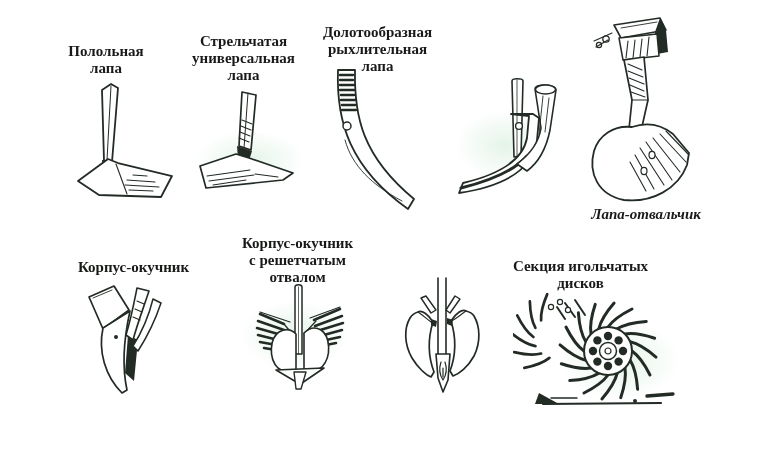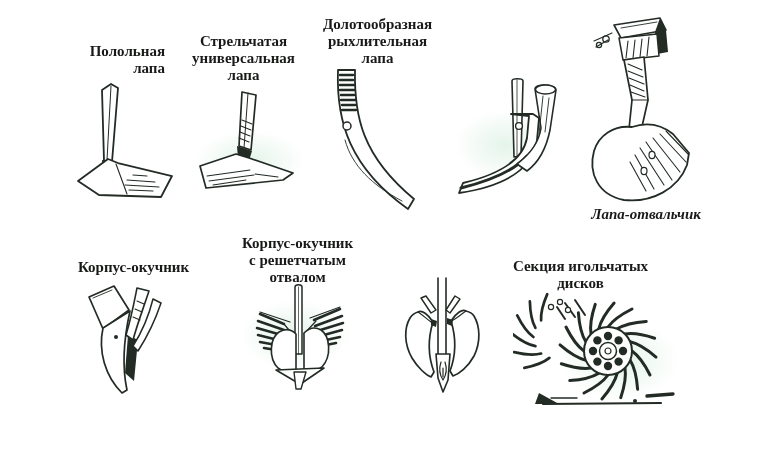--- a/index.html
+++ b/index.html
@@ -28,21 +28,21 @@
 </head>
 <body>
 
 <div class="canvas">
 
   <div class="tint" style="left:195px;top:130px;width:110px;height:60px;"></div>
   <div class="tint" style="left:455px;top:110px;width:100px;height:70px;"></div>
   <div class="tint" style="left:240px;top:300px;width:110px;height:70px;"></div>
   <div class="tint" style="left:560px;top:320px;width:120px;height:80px;"></div>
 
-  <div class="lbl" style="left:25px;top:43px;width:140px;text-align:right;">Полольная
+  <div class="lbl" style="left:36px;top:43px;width:140px;">Полольная
 лапа</div>
   <div class="art" style="left:75px;top:82px;">
     <svg width="100" height="122" viewBox="0 0 100 122">
       <path class="o" stroke-width="1.8" d="M27,8 L36,2 L43,6 L37,80 L29,79 Z"></path>
       <path stroke-width="1" d="M36,4 L32,78"></path>
       <path class="k" d="M27,78 L39,80 L41,96 L28,93 Z"></path>
       <path class="o" stroke-width="1.8" d="M3,99 L33,77 L43,81 L97,94 L86,115 L24,113 Z"></path>
       <path stroke-width="1.1" d="M41,82 L52,112"></path>
       <path class="h" d="M58,93 L72,94 M52,98 L80,100 M50,103 L84,105 M54,108 L78,109"></path>
     </svg>
@@ -55,21 +55,21 @@
     <svg width="108" height="107" viewBox="0 0 108 107">
       <path class="o" stroke-width="1.7" d="M50,4 L64,7 L59,62 L47,58 Z"></path>
       <path stroke-width="1" d="M56,5 L52,60"></path>
       <path class="h" d="M50,32 L60,36 M49,38 L59,42 M48,44 L58,48 M47,50 L57,54"></path>
       <path class="k" d="M45,58 L60,63 L56,76 L46,71 Z"></path>
       <path class="o" stroke-width="1.7" d="M8,78 L44,66 L57,70 L101,85 L91,92 L14,100 Z"></path>
       <path class="h" d="M15,88 L58,82 M17,93 L62,87 M21,97 L54,92 M63,86 L86,89"></path>
     </svg>
   </div>
 
-  <div class="lbl" style="left:300px;top:16px;width:155px;">Долотообразная
+  <div class="lbl" style="left:300px;top:24px;width:155px;">Долотообразная
 рыхлительная
 лапа</div>
   <div class="art" style="left:330px;top:68px;">
     <svg width="88" height="145" viewBox="0 0 88 145">
       <path class="o" stroke-width="1.8" d="M8,2 L25,2 C24,48 32,88 84,131 L78,141 C20,100 6,54 8,2 Z"></path>
       <path stroke-width="2.4" d="M10,7 L23,7 M10,12 L23,12 M10,17 L24,17 M10,22 L24,22 M11,27 L24,27 M11,32 L25,32 M12,37 L25,37 M12,42 L26,42"></path>
       <circle class="o" cx="17" cy="58" r="4" stroke-width="1.5"></circle>
       <path stroke-width="0.9" d="M15,72 C22,98 42,117 72,133"></path>
     </svg>
   </div>

